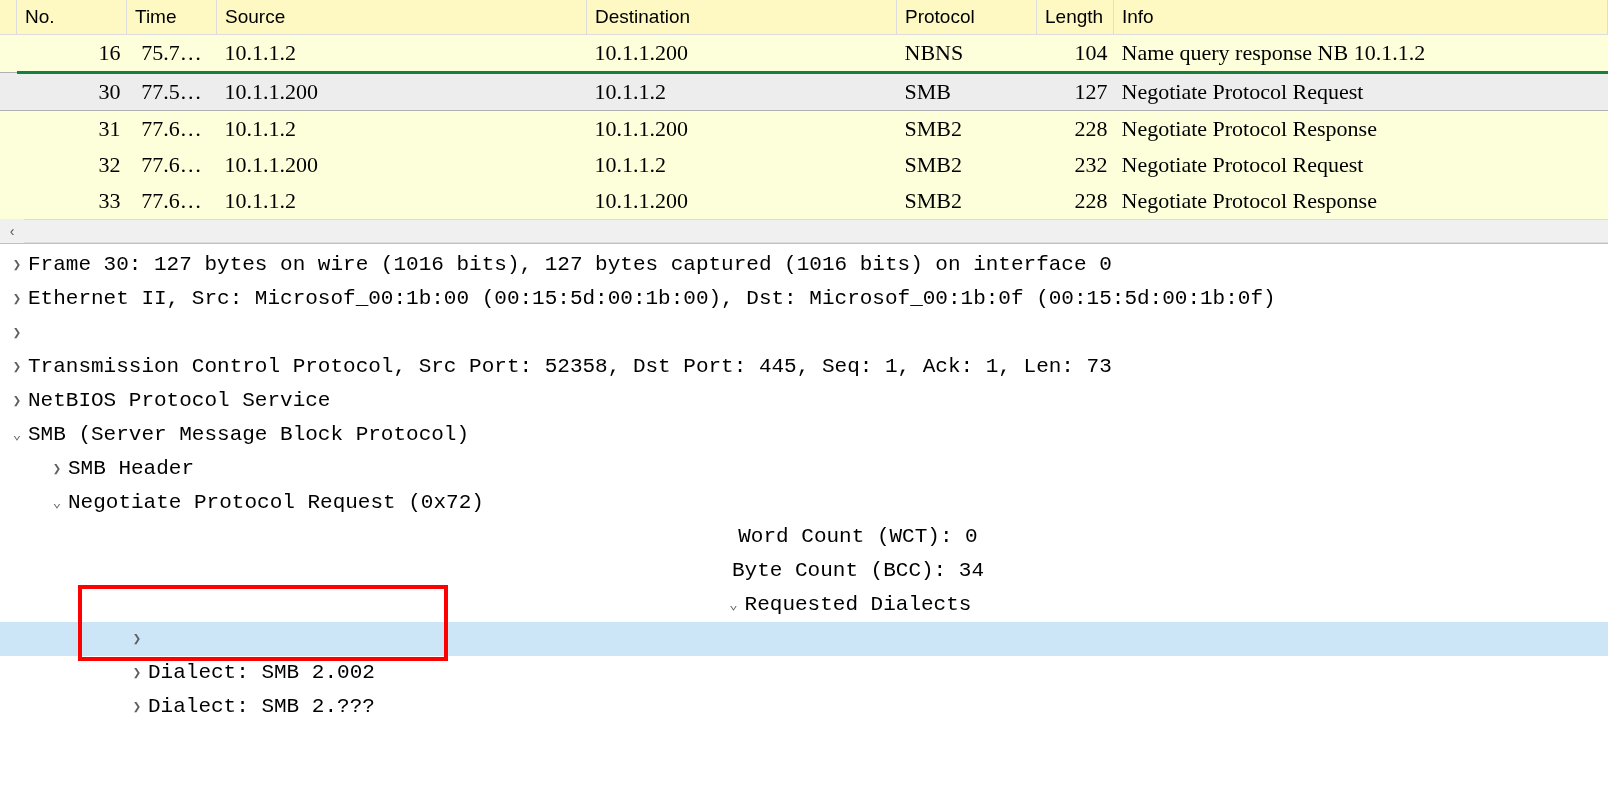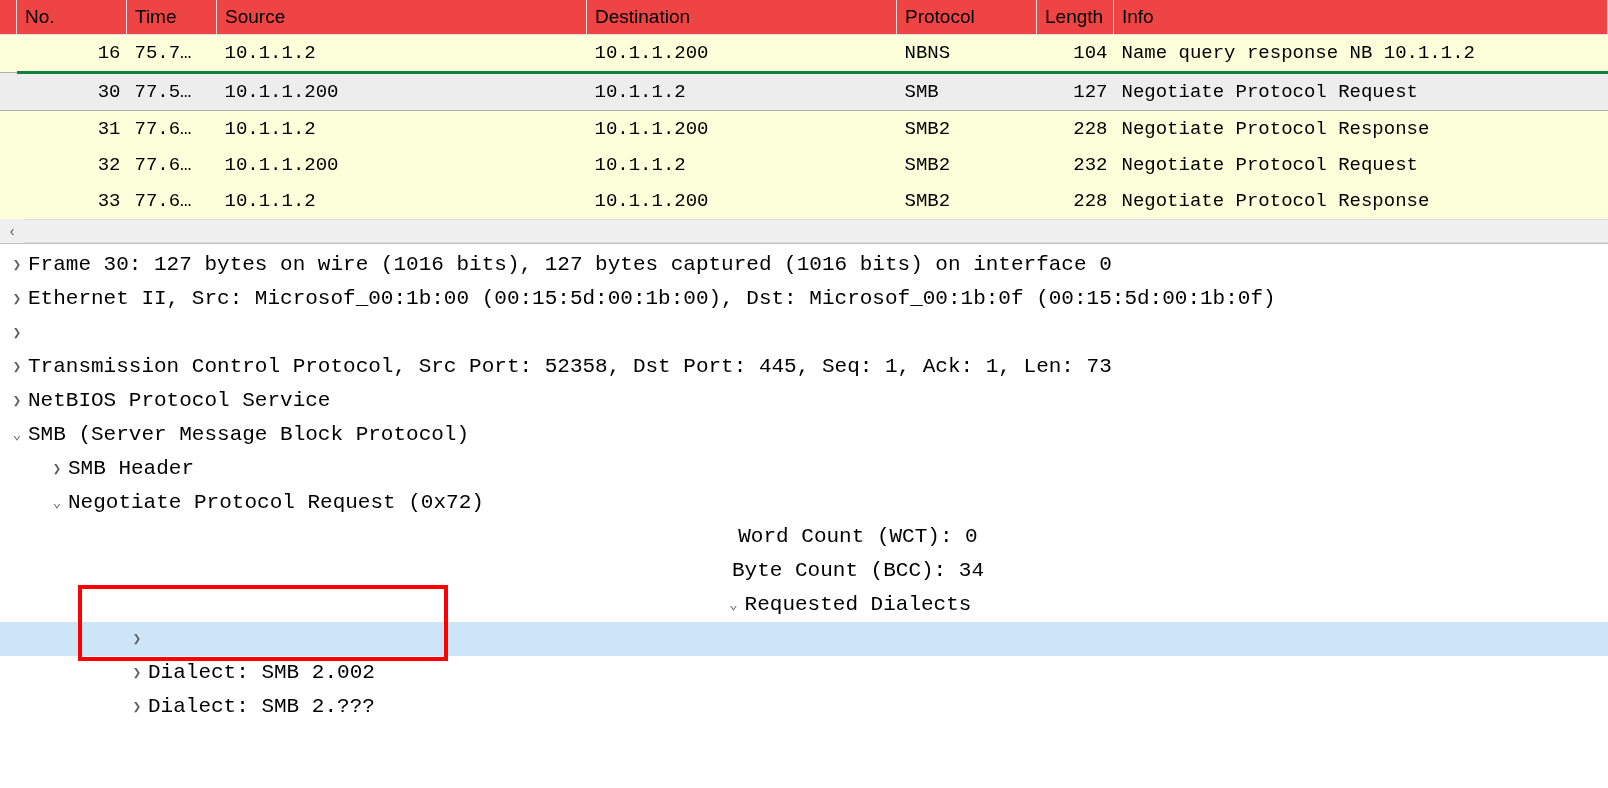--- a/index.html
+++ b/index.html
@@ -15,37 +15,38 @@
   .packet-list {
     width: 100%;
     border-collapse: collapse;
     table-layout: fixed;
   }
   .packet-list th {
     font-family: "Segoe UI", Arial, sans-serif;
     font-weight: 400;
     font-size: 19px;
     text-align: left;
-    background: #ef4444;
+    background: #fef9c3;
     border-right: 1px solid #dcdcdc;
     border-bottom: 1px solid #dcdcdc;
     padding: 6px 8px 6px 8px;
     white-space: nowrap;
     overflow: hidden;
   }
   .packet-list td {
     padding: 4px 8px 4px 8px;
     white-space: nowrap;
     overflow: hidden;
     text-overflow: clip;
-    font-size: 19px;
+    font-size: 22px;
     line-height: 28px;
+    font-family: Liberation Serif, serif;
   }
   .col-no   { width: 110px; text-align: right; padding-right: 6px;}
-  .col-time { width: 90px; }
+  .col-time { width: 90px; text-align: center; }
   .col-src  { width: 370px; }
   .col-dst  { width: 310px; }
   .col-proto{ width: 140px; }
   .col-len  { width: 77px; text-align: right; }
   .col-info { width: auto; }
   td.col-no { text-align: right; padding-right: 6px;}
   td.col-len{ text-align: right; padding-right: 6px;}
   tr.pkt { background: #fdffda; }
   tr.pkt.selected { background: #ededed; }
   tr.pkt.selected td { border-top: 3px solid #15803d; border-bottom: 1px solid #b0b0b0; }

